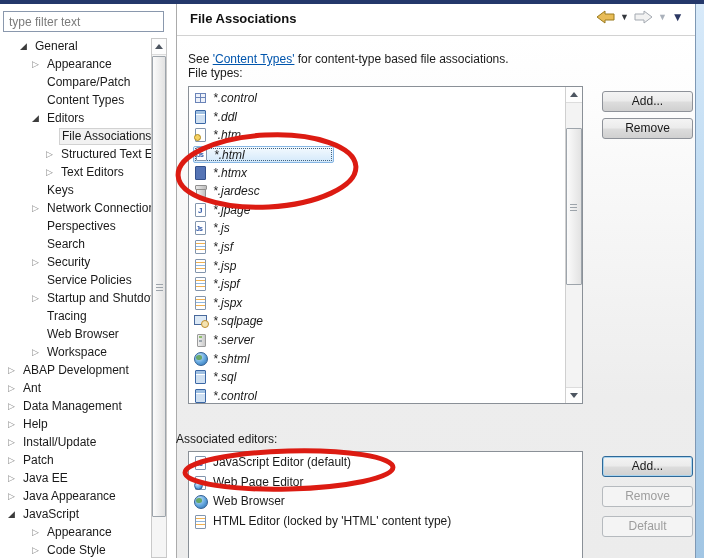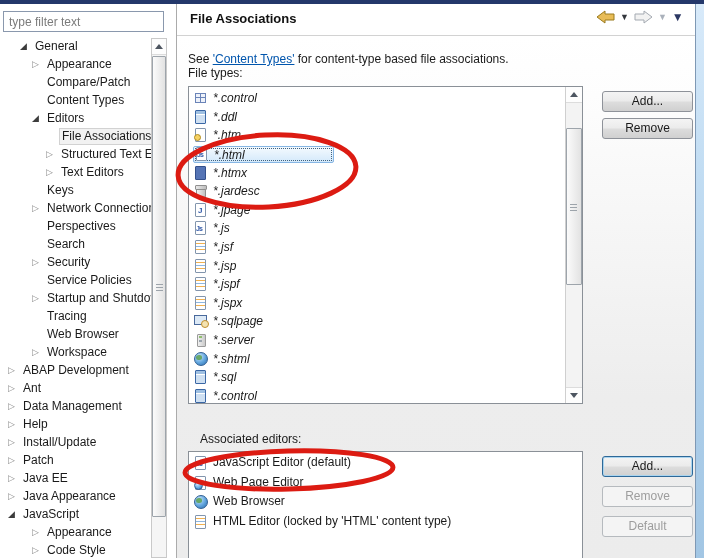--- a/index.html
+++ b/index.html
@@ -365,21 +365,21 @@
       <div class="sb-btn bot">
           <div class="tri-dn"></div>
         </div>
     </div>
   </div>
   <div id="fl-btns">
       <div class="abs btn" style="top: 91px;">Add...</div>
       <div class="abs btn" style="top: 118px;">Remove</div>
     </div>
 
-  <div class="abs sectlabel" style="left:200px;top:432px;">Associated editors:</div>
+  <div class="abs sectlabel" style="left:176px;top:432px;">Associated editors:</div>
 
   <div class="abs listbox" id="aelist">
     <div id="ae-rows">
         <div class="aerow">
           <span class="ic i-js">
             <span class="pg"></span>
           </span>
           <span>JavaScript Editor (default)</span>
         </div>
         <div class="aerow">

